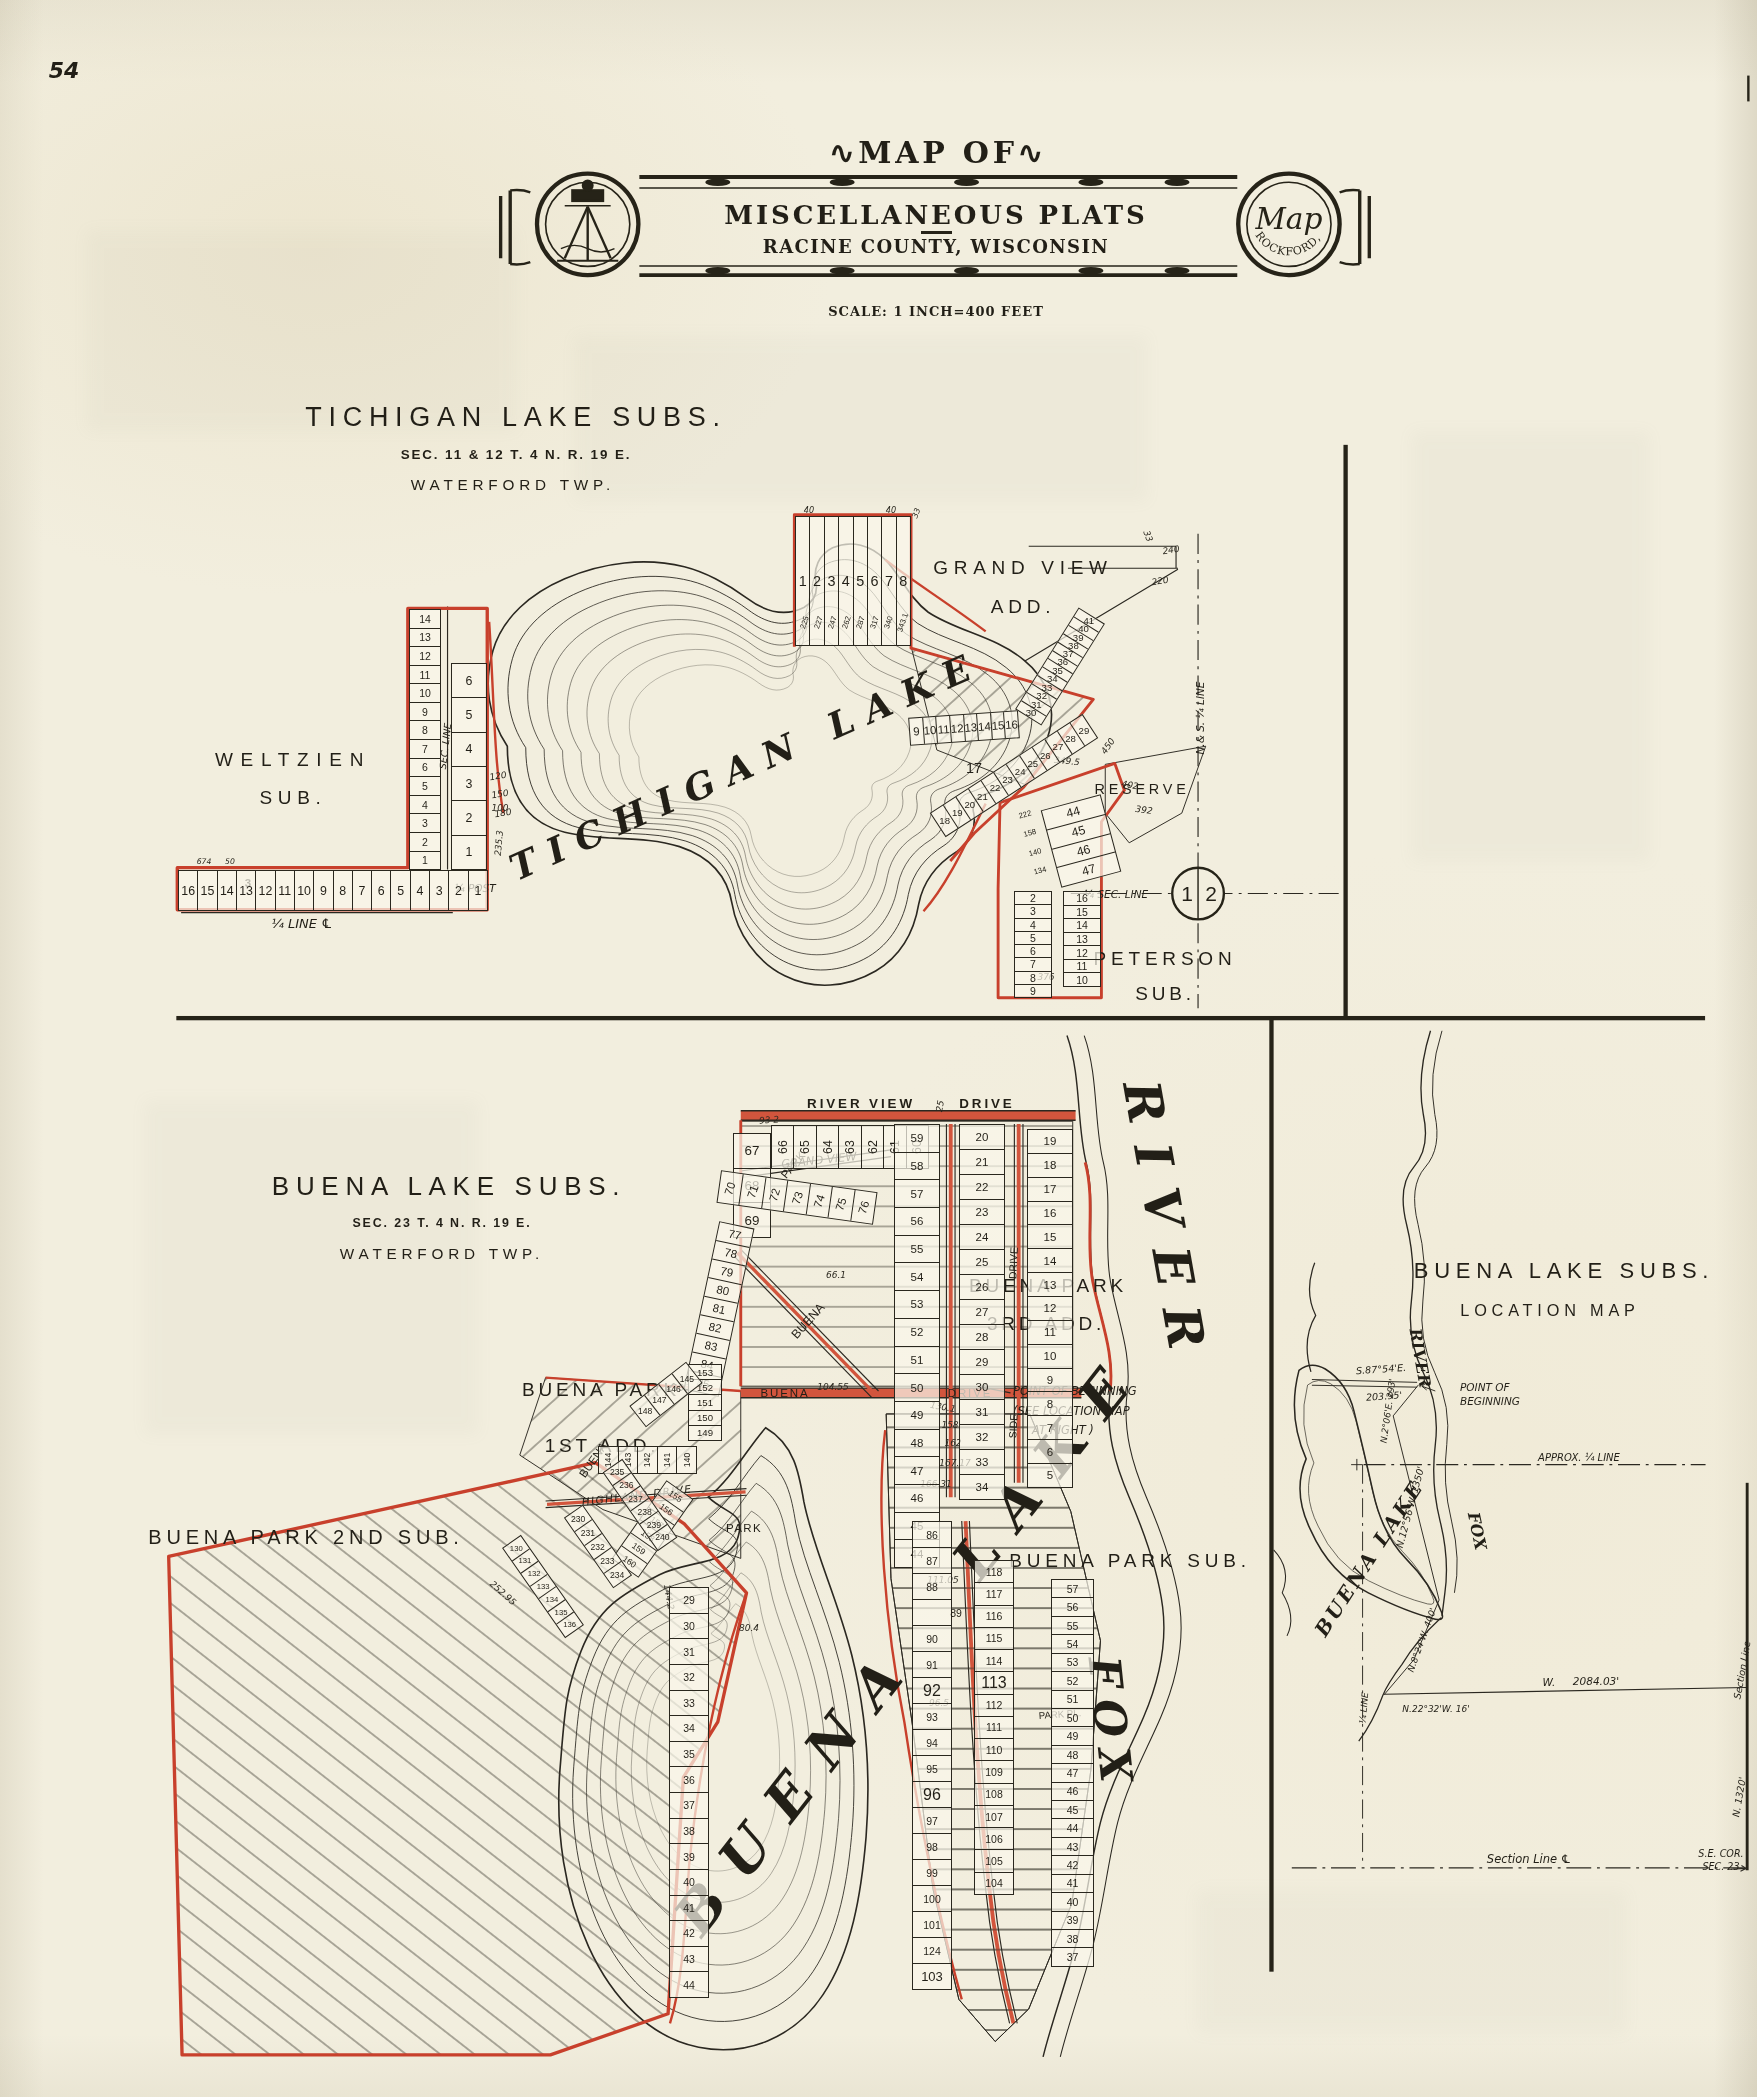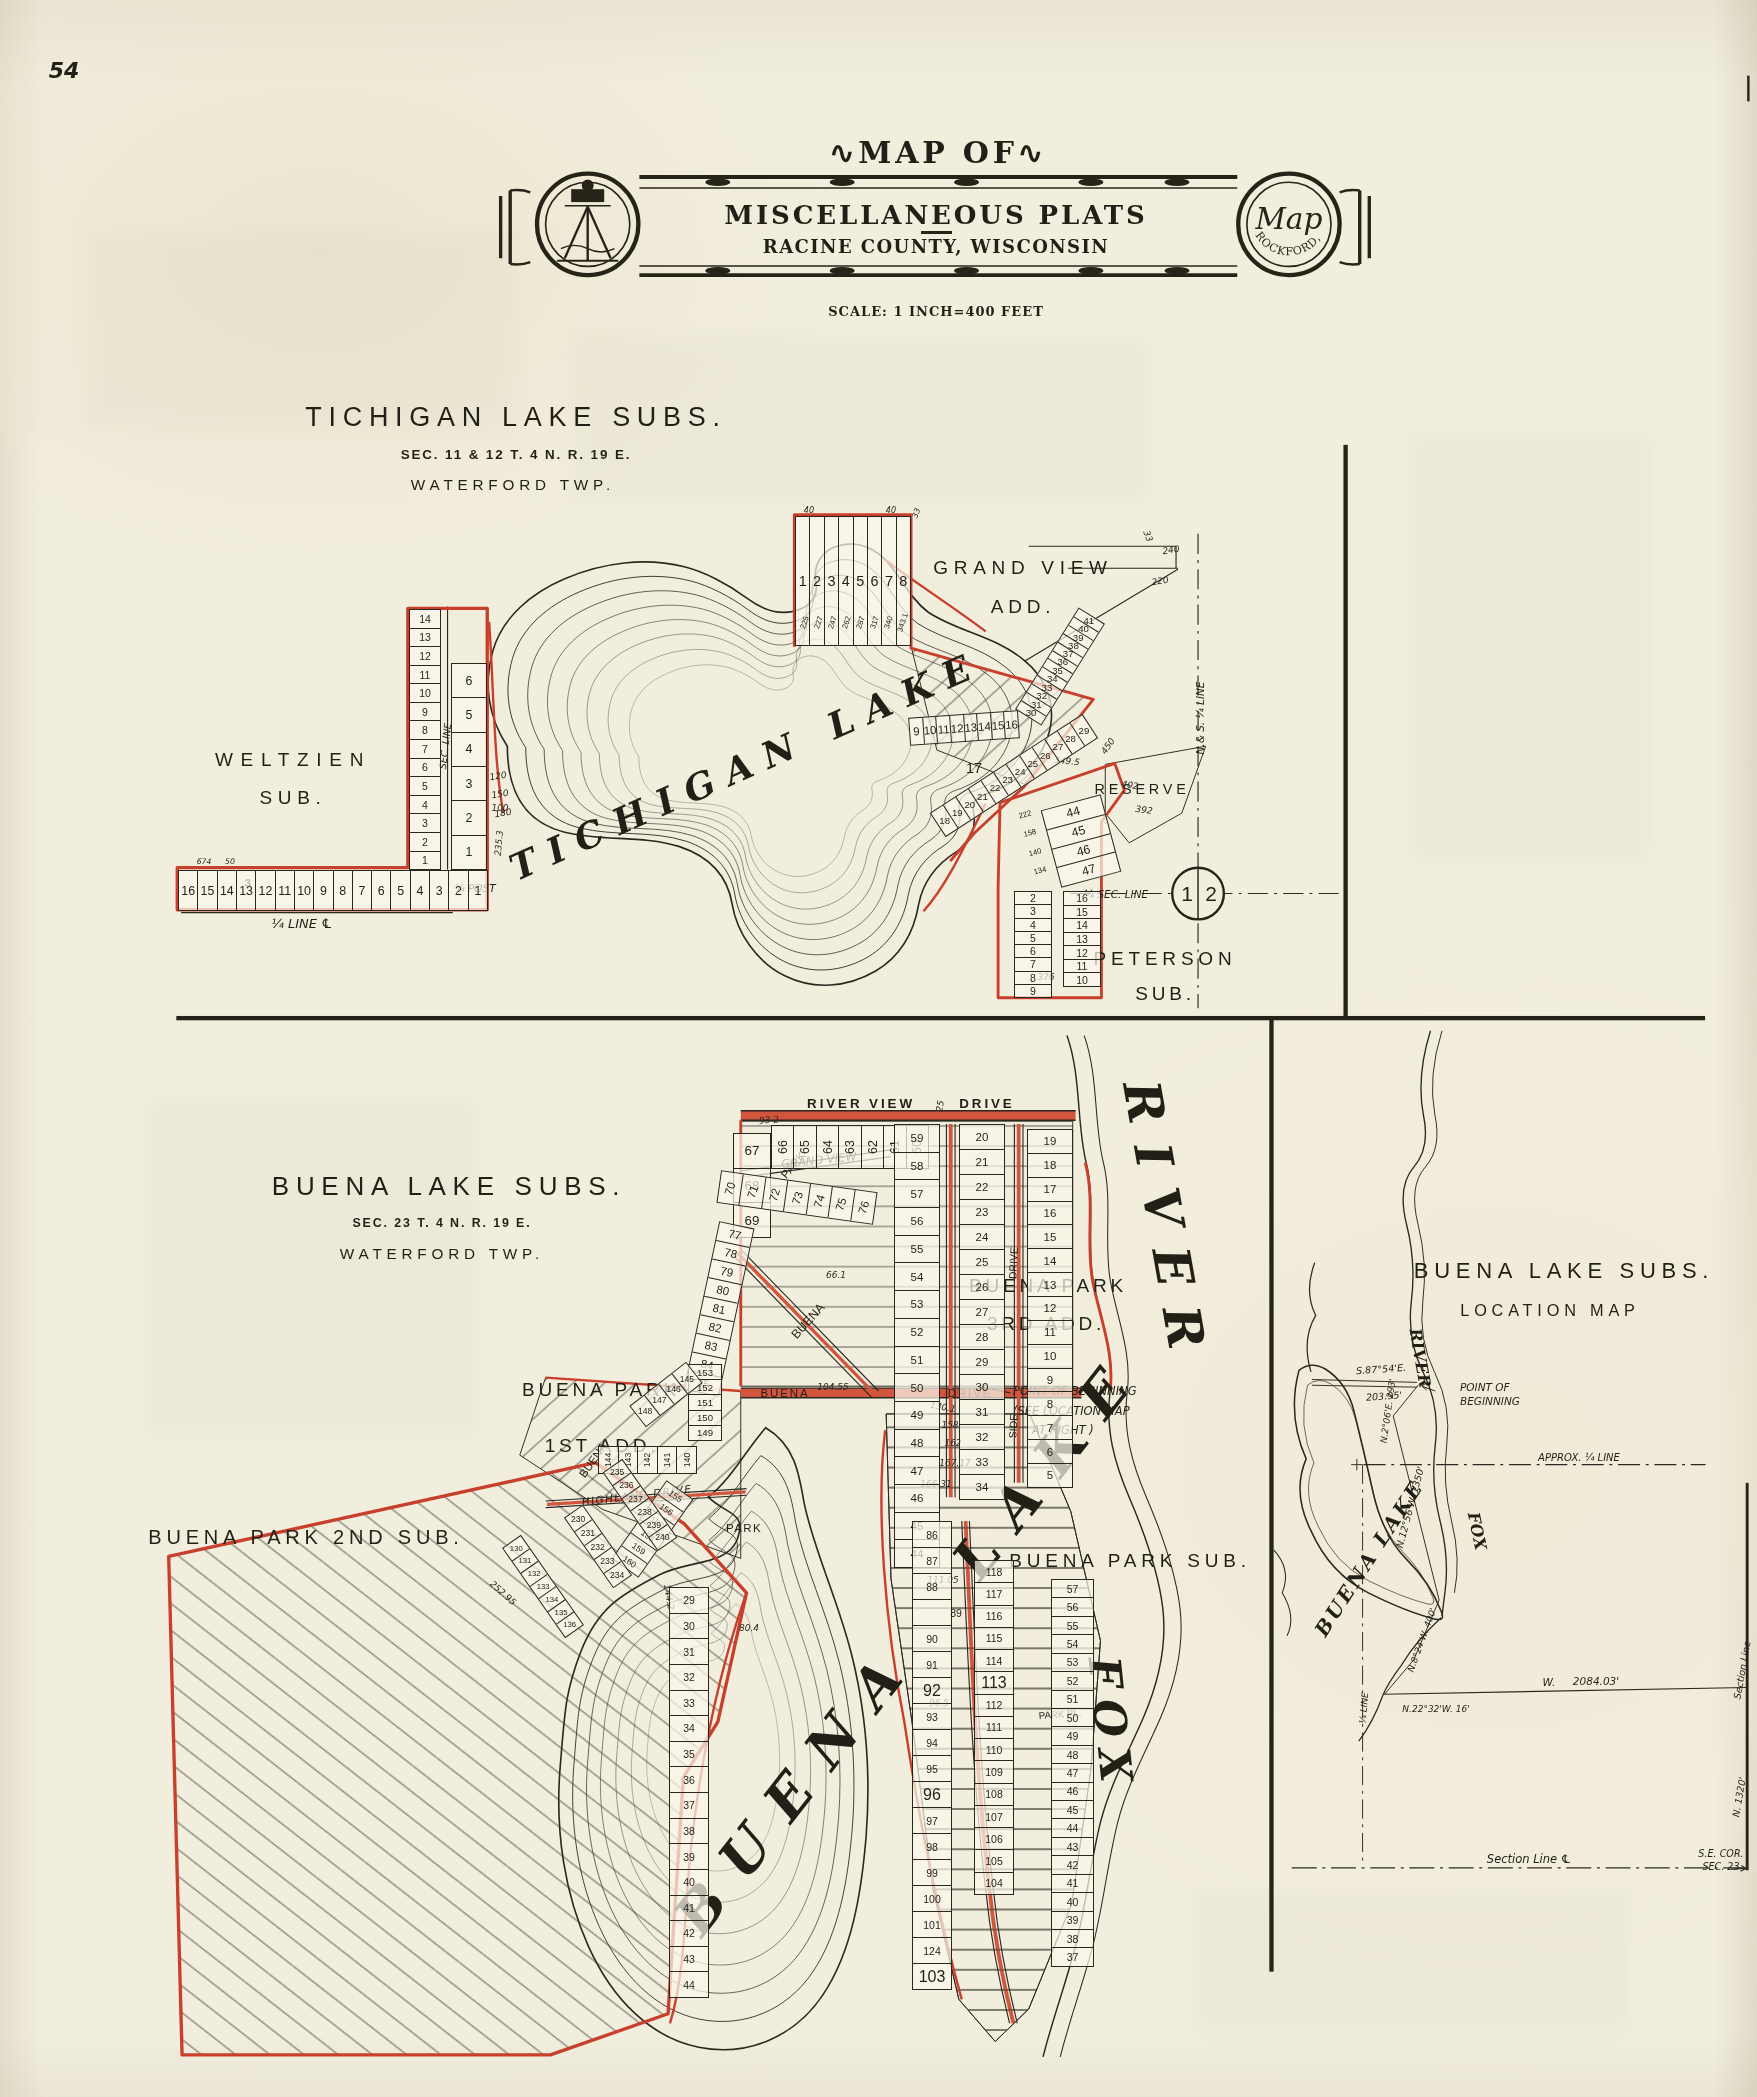--- a/index.html
+++ b/index.html
@@ -1118,21 +1118,21 @@
       <div class="c">
         <span style="font-size: 10.5px;">100</span>
       </div>
       <div class="c">
         <span style="font-size: 10.5px;">101</span>
       </div>
       <div class="c">
         <span style="font-size: 10.5px;">124</span>
       </div>
       <div class="c">
-        <span style="font-size: 16px;">103</span>
+        <span style="font-size: 13px;">103</span>
       </div>
     </div>
   <div class="strip v" style="left:974px;top:1560px;width:40px;height:335px;">
       <div class="c">
         <span style="font-size: 10.5px;">118</span>
       </div>
       <div class="c">
         <span style="font-size: 10.5px;">117</span>
       </div>
       <div class="c">

